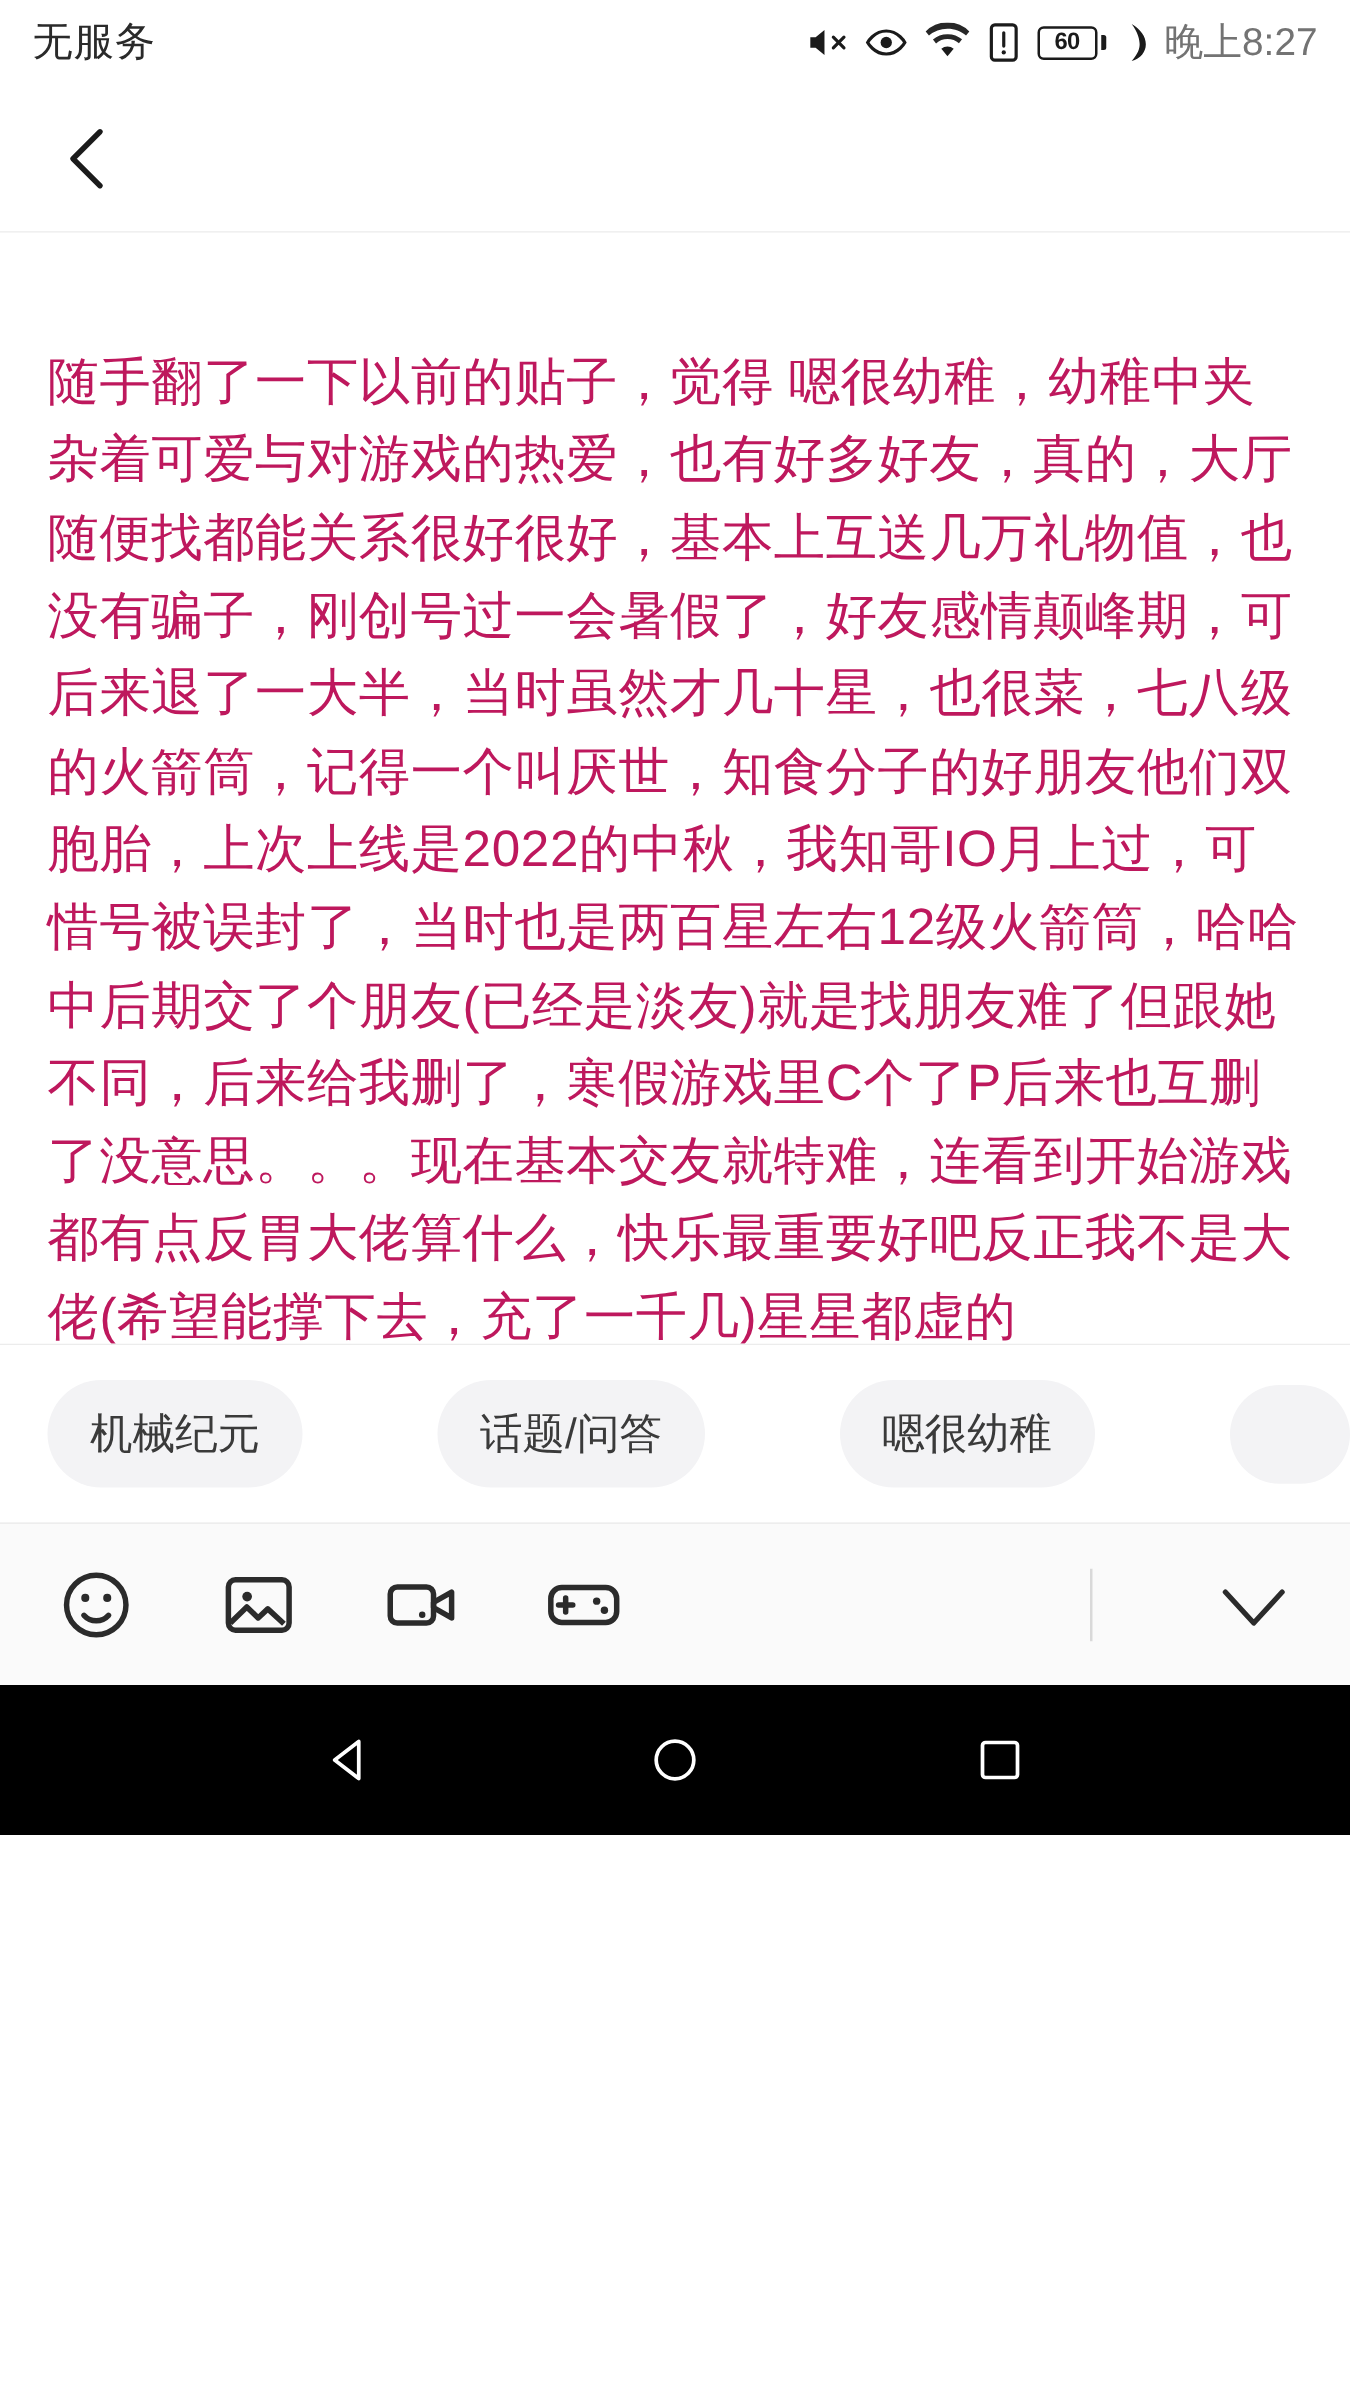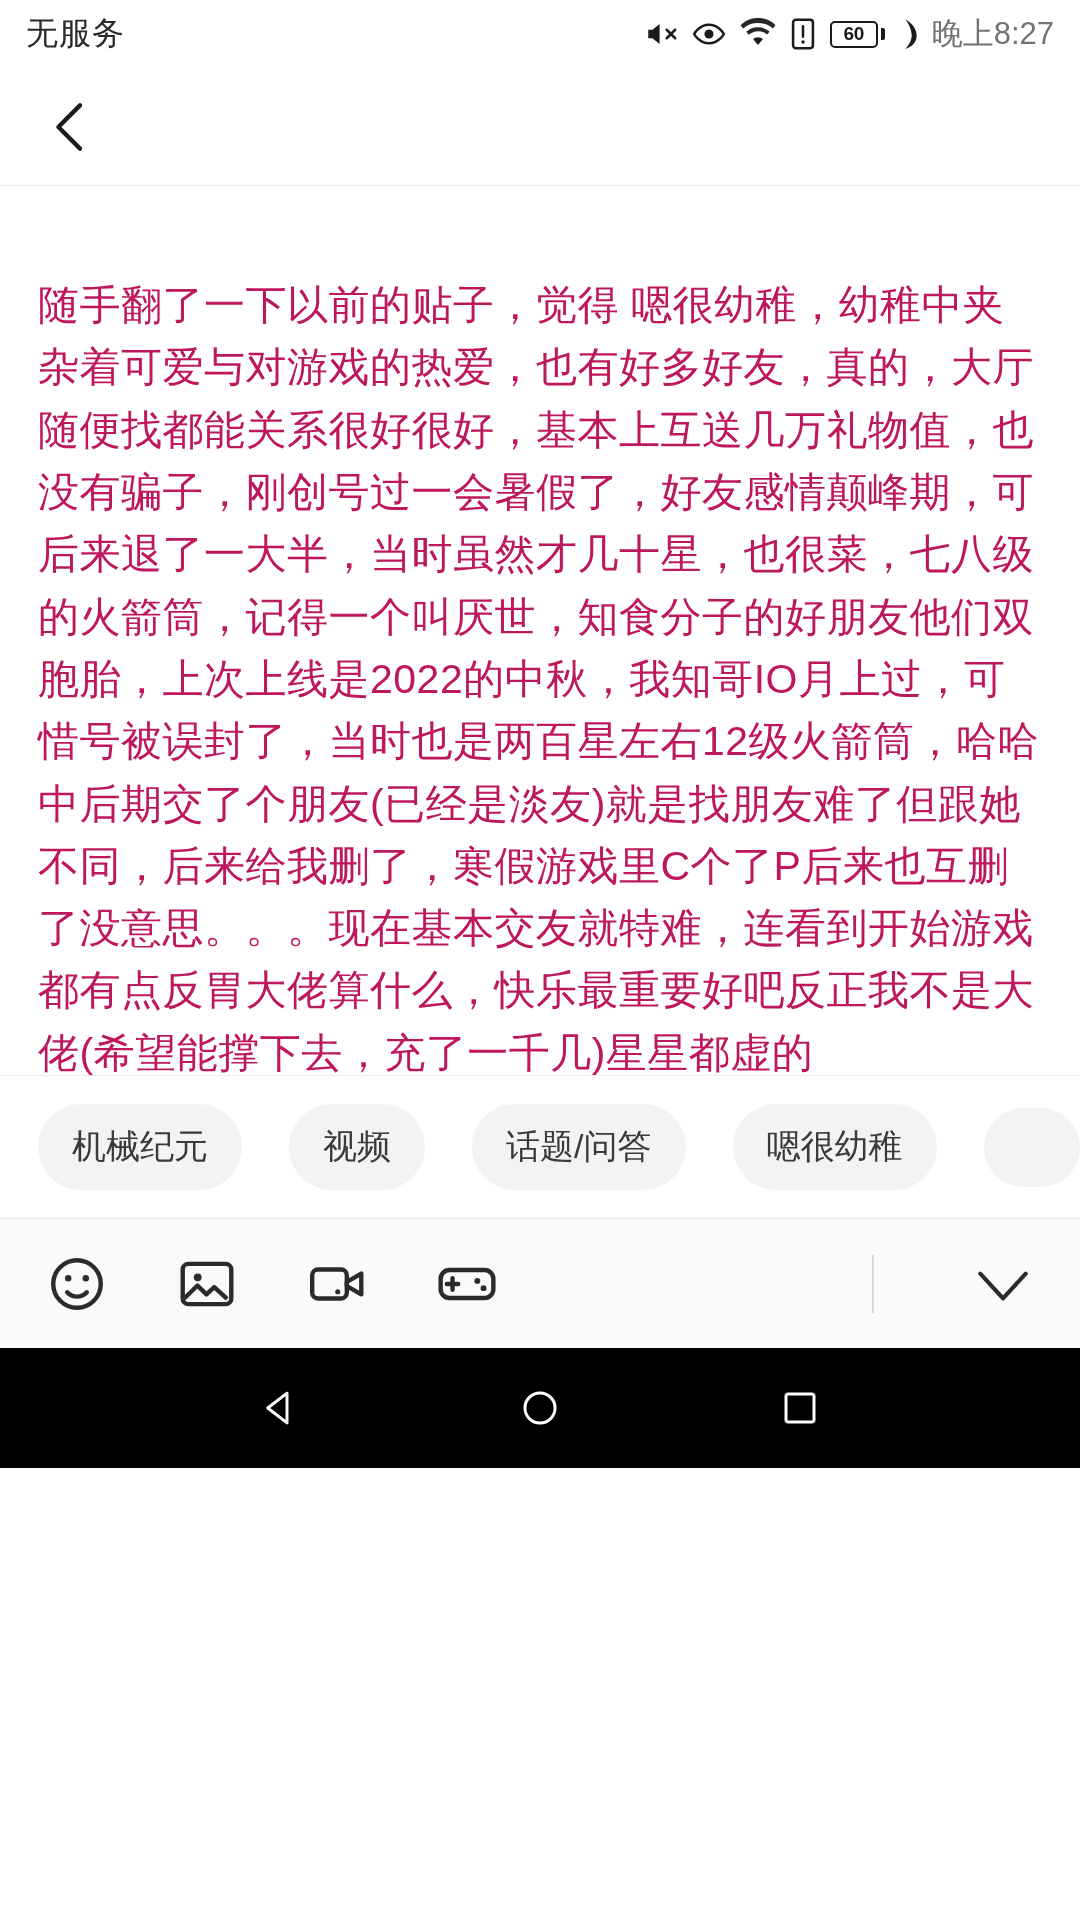--- a/index.html
+++ b/index.html
@@ -257,21 +257,20 @@
     <span class="spacer"></span>
   </div>
 
   <div class="content">
     <div class="post-text">随手翻了一下以前的贴子，觉得 嗯很幼稚，幼稚中夹杂着可爱与对游戏的热爱，也有好多好友，真的，大厅 随便找都能关系很好很好，基本上互送几万礼物值，也没有骗子，刚创号过一会暑假了，好友感情颠峰期，可后来退了一大半，当时虽然才几十星，也很菜，七八级的火箭筒，记得一个叫厌世，知食分子的好朋友他们双胞胎，上次上线是2022的中秋，我知哥IO月上过，可惜号被误封了，当时也是两百星左右12级火箭筒，哈哈中后期交了个朋友(已经是淡友)就是找朋友难了但跟她不同，后来给我删了，寒假游戏里C个了P后来也互删了没意思。。。现在基本交友就特难，连看到开始游戏都有点反胃大佬算什么，快乐最重要好吧反正我不是大佬(希望能撑下去，充了一千几)星星都虚的</div>
   </div>
 
   <div class="chips-wrap">
     <div class="chips">
       <span class="chip">机械纪元</span>
-      <span class="chip">视频</span>
       <span class="chip">话题/问答</span>
       <span class="chip">嗯很幼稚</span>
       <span class="chip">&nbsp;&nbsp;&nbsp;</span>
     </div>
   </div>
 
   <div class="toolbar">
 
     <span class="tool">
       <svg width="62" height="62" viewBox="0 0 24 24" fill="none" stroke="#2b2b2b" stroke-width="1.7">

